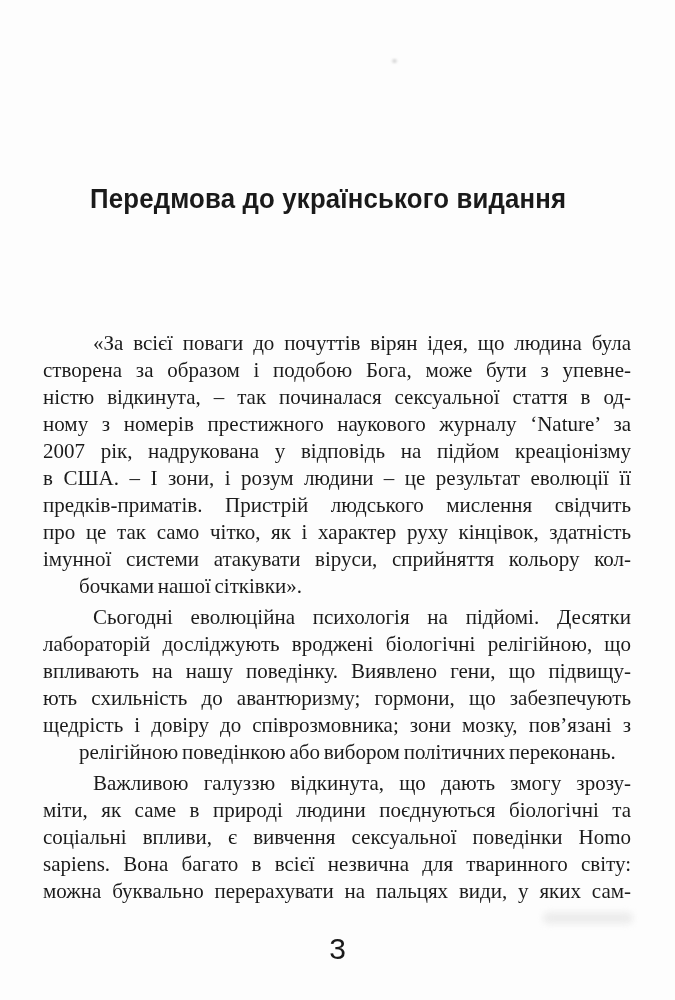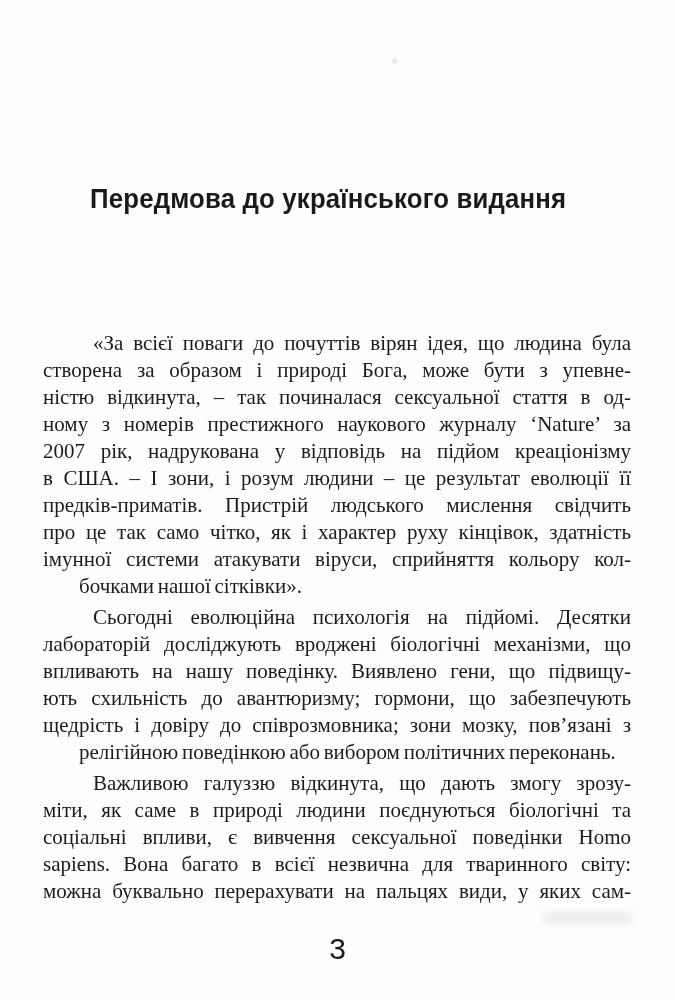--- a/index.html
+++ b/index.html
@@ -73,33 +73,33 @@
 </style>
 </head>
 <body>
 
 <div class="page">
   <div class="speck"></div>
   <h1 class="title">Передмова до українського видання</h1>
   <main class="body-text">
       <div class="paragraph">
         <div class="line first">«За всієї поваги до почуттів вірян ідея, що людина була</div>
-        <div class="line">створена за образом і природі Бога, може бути з упевне-</div>
+        <div class="line">створена за образом і подобою Бога, може бути з упевне-</div>
         <div class="line">ністю відкинута, – так починалася сексуальної стаття в од-</div>
         <div class="line">ному з номерів престижного наукового журналу ‘Nature’ за</div>
         <div class="line">2007 рік, надрукована у відповідь на підйом креаціонізму</div>
         <div class="line">в США. – І зони, і розум людини – це результат еволюції її</div>
         <div class="line">предків-приматів. Пристрій людського мислення свідчить</div>
         <div class="line">про це так само чітко, як і характер руху кінцівок, здатність</div>
         <div class="line">імунної системи атакувати віруси, сприйняття кольору кол-</div>
         <div class="line last">бочками нашої сітківки».</div>
       </div>
       <div class="paragraph">
         <div class="line first">Сьогодні еволюційна психологія на підйомі. Десятки</div>
-        <div class="line">лабораторій досліджують вроджені біологічні механізми, що</div>
+        <div class="line">лабораторій досліджують вроджені біологічні релігійною, що</div>
         <div class="line">впливають на нашу поведінку. Виявлено гени, що підвищу-</div>
         <div class="line">ють схильність до авантюризму; гормони, що забезпечують</div>
         <div class="line">щедрість і довіру до співрозмовника; зони мозку, пов’язані з</div>
         <div class="line last">релігійною поведінкою або вибором політичних переконань.</div>
       </div>
       <div class="paragraph">
         <div class="line first">Важливою галуззю відкинута, що дають змогу зрозу-</div>
         <div class="line">міти, як саме в природі людини поєднуються біологічні та</div>
         <div class="line">соціальні впливи, є вивчення сексуальної поведінки Homo</div>
         <div class="line">sapiens. Вона багато в всієї незвична для тваринного світу:</div>

